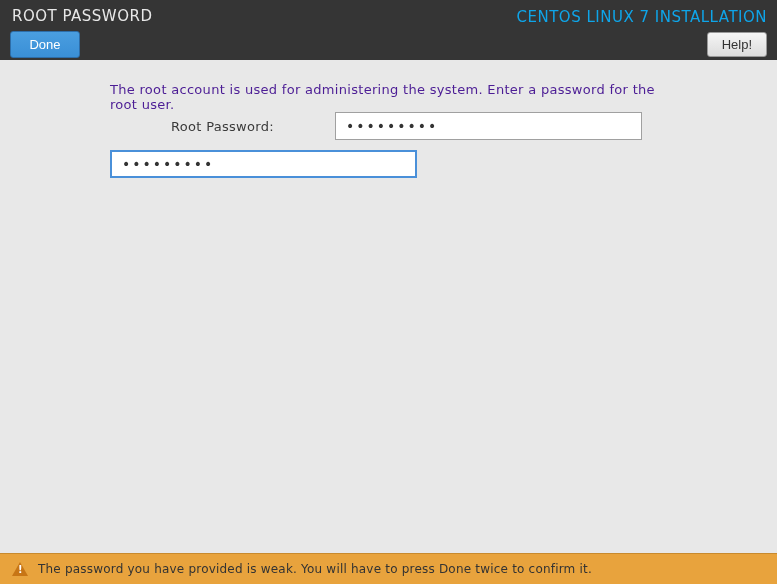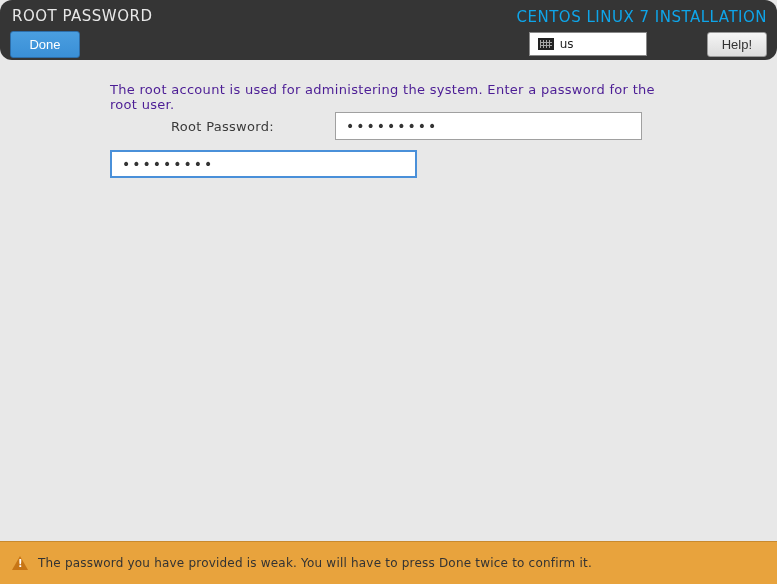--- a/index.html
+++ b/index.html
@@ -15,21 +15,20 @@
       overflow: hidden;
       position: relative;
     }
     .header {
       background: #353535;
       height: 60px;
       display: flex;
       align-items: center;
       padding: 0 10px;
       position: relative;
-      border-radius: 12px;
     }
     .header-left {
       display: flex;
       flex-direction: column;
       gap: 4px;
     }
     .page-title {
       color: #e8e8e8;
       font-size: 15px;
       font-weight: 400;
@@ -174,21 +173,21 @@
       font-size: 13px;
       font-weight: 400;
     }
     .footer-warning {
       position: absolute;
       bottom: 0;
       left: 0;
       right: 0;
       background: #e8a33d;
       border-top: 1px solid #c88a2e;
-      padding: 14px 12px;
+      padding: 8px 12px;
       display: flex;
       align-items: center;
       gap: 10px;
     }
     .warning-icon {
       width: 0;
       height: 0;
       border-left: 8px solid transparent;
       border-right: 8px solid transparent;
       border-bottom: 14px solid #c77515;
@@ -214,24 +213,20 @@
 <body>
 
 <div class="header">
   <div class="header-left">
     <div class="page-title">ROOT PASSWORD</div>
     <button class="done-btn">Done</button>
   </div>
   <div class="header-right">
     <div class="installer-title">CENTOS LINUX 7 INSTALLATION</div>
     <div class="header-controls">
-      <div class="keyboard-selector">
-        <div class="keyboard-icon"></div>
-        <span class="keyboard-label">us</span>
-      </div>
       <button class="help-btn">Help!</button>
     </div>
   </div>
 </div>
 
 <div class="content">
   <div class="description">The root account is used for administering the system.  Enter a password for the root user.</div>
 
   <div class="form-row">
     <div class="form-label">Root Password:</div>

